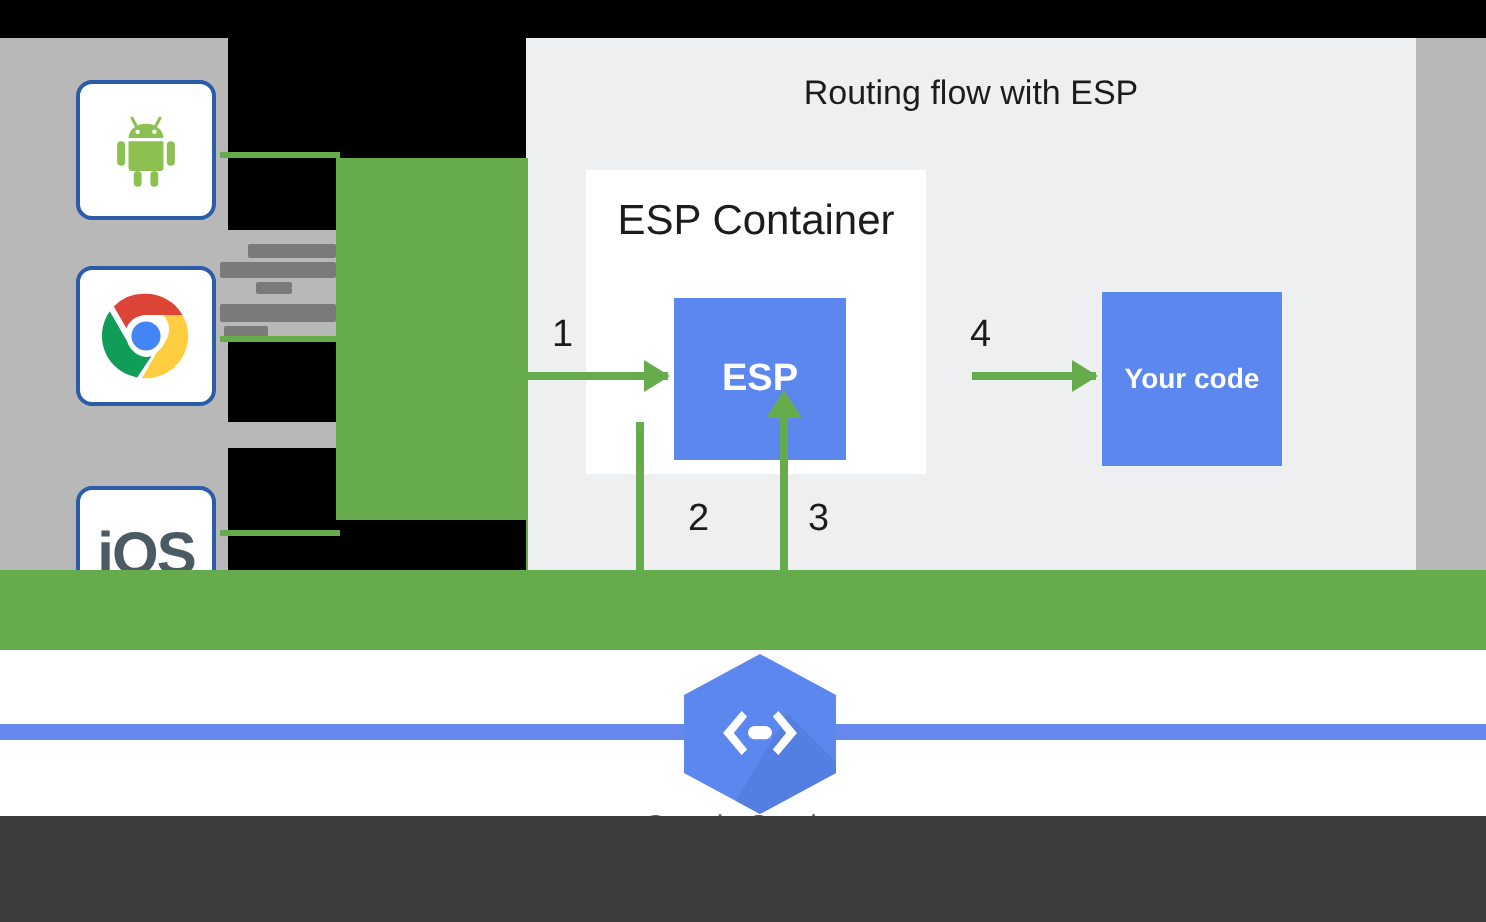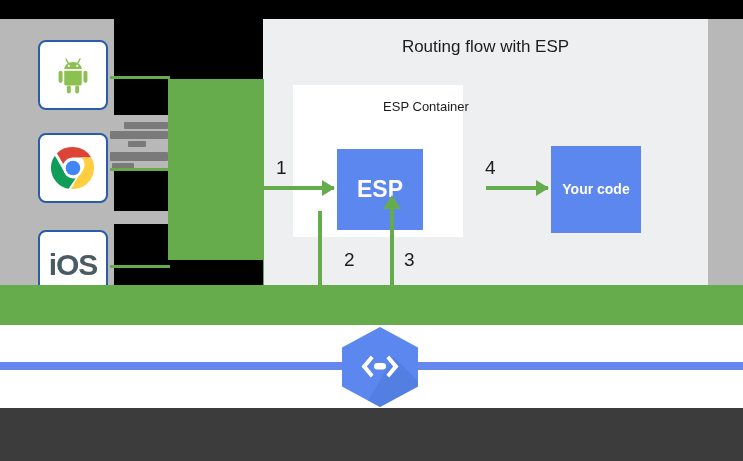--- a/index.html
+++ b/index.html
@@ -30,21 +30,21 @@
 
   
   .icon-card{
     position:absolute;width:70px;height:70px;
     background:#ffffff;border:2px solid #2a5caa;border-radius:8px;
     box-sizing:border-box;
     display:flex;align-items:center;justify-content:center;
   }
   #card-android{left:38px;top:40px;}
   #card-chrome{left:38px;top:133px;}
-  #card-ios{left:38px;top:230px;}
+  #card-ios{left:38px;top:243px;}
   .ios-text{font-size:30px;font-weight:bold;color:#4a5b63;letter-spacing:-1px;font-family:"Liberation Sans",sans-serif;}
 
   
   .grey-frag{position:absolute;background:#6e6e6e;border-radius:1px;opacity:.85;}
 
   
   .stub{position:absolute;background:#67ac4c;height:3px;}
 
   
   #panel{
@@ -56,29 +56,29 @@
     font-size:17px;color:#1c1c1c;
   }
 
   .sub-container{
     position:absolute;background:#ffffff;
   }
   #esp-container{left:30px;top:66px;width:170px;height:152px;}
   #your-container{left:243px;top:66px;width:175px;height:152px;}
   .sub-title{
     position:absolute;left:0;top:14px;width:100%;text-align:center;
-    font-size:13px;color:#1c1c1c;padding-left:48px;
+    font-size:21px;color:#1c1c1c;
   }
 
   .blue-box{
     position:absolute;background:#5b87ee;color:#ffffff;
     display:flex;align-items:center;justify-content:center;
     text-align:center;font-weight:bold;line-height:1.22;
   }
-  #esp-box{left:74px;top:130px;width:86px;height:81px;font-size:23px;}
+  #esp-box{left:74px;top:130px;width:86px;height:81px;font-size:19px;}
   #code-box{left:288px;top:127px;width:90px;height:87px;font-size:14px;}
 
   
   .harrow{position:absolute;height:4px;background:#67ac4c;}
   .harrow:after{
     content:"";position:absolute;right:-1px;top:-6px;
     border-left:13px solid #67ac4c;
     border-top:8px solid transparent;border-bottom:8px solid transparent;
   }
   .varrow{position:absolute;width:4px;background:#67ac4c;}

